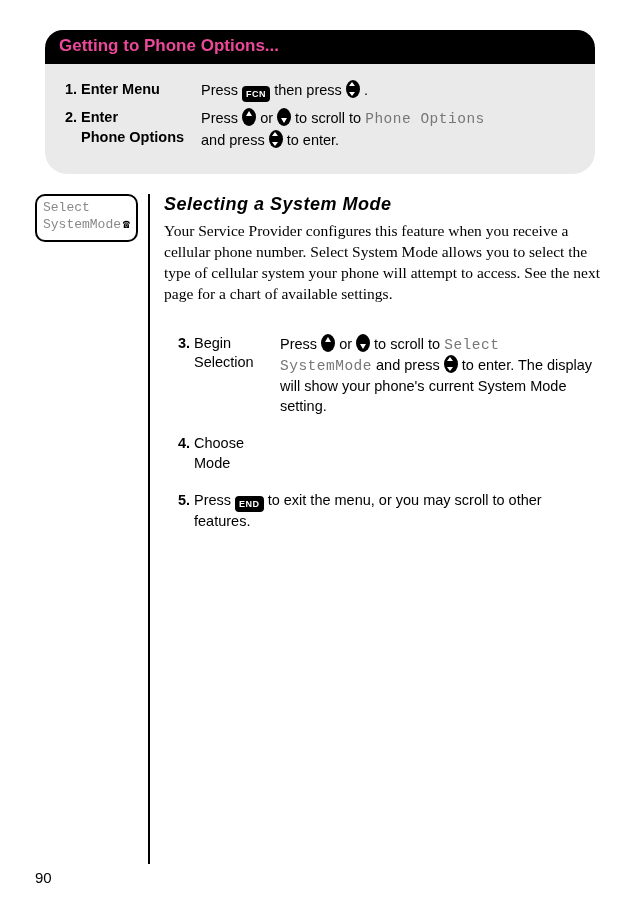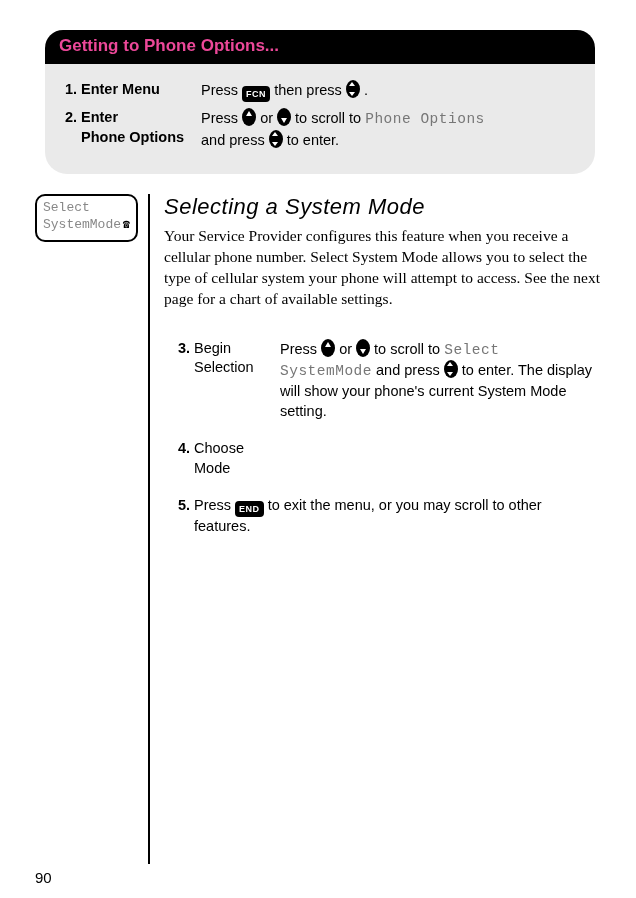--- a/index.html
+++ b/index.html
@@ -53,21 +53,21 @@
     border: 2px solid #000; border-radius: 10px; padding: 4px 6px 6px 6px;
     font-family: "Courier New", monospace; font-size: 13px; line-height: 1.3;
     color:#888; position:relative;
   }
   .side-screen .row2 { display:flex; align-items:center; justify-content:space-between;}
   .phone-icon { font-size: 12px; color:#000; }
 
   .content-col { flex: 1; border-left: 2px solid #000; padding-left: 14px; min-height: 670px;}
   .section-title {
     font-family: Arial, Helvetica, sans-serif;
-    font-weight: 400; font-style: italic; font-size: 22px;
+    font-weight: 700; font-style: italic; font-size: 18px;
     letter-spacing: 0.5px; margin-bottom: 6px;
   }
   .intro { font-family: Georgia, "Times New Roman", serif; font-size: 15.5px; line-height: 1.35; margin-bottom: 29px;}
 
   .step { display:flex; font-size: 14.5px; line-height:1.35; margin-bottom: 18px; }
   .step-num  { width: 30px; text-align:right; font-weight:bold; padding-right:4px;}
   .step-label{ width: 86px; font-weight:normal;}
   .step-desc { flex:1; }
 
   .page-num { position:absolute; bottom: 12px; left: 35px; font-size: 15px; }

